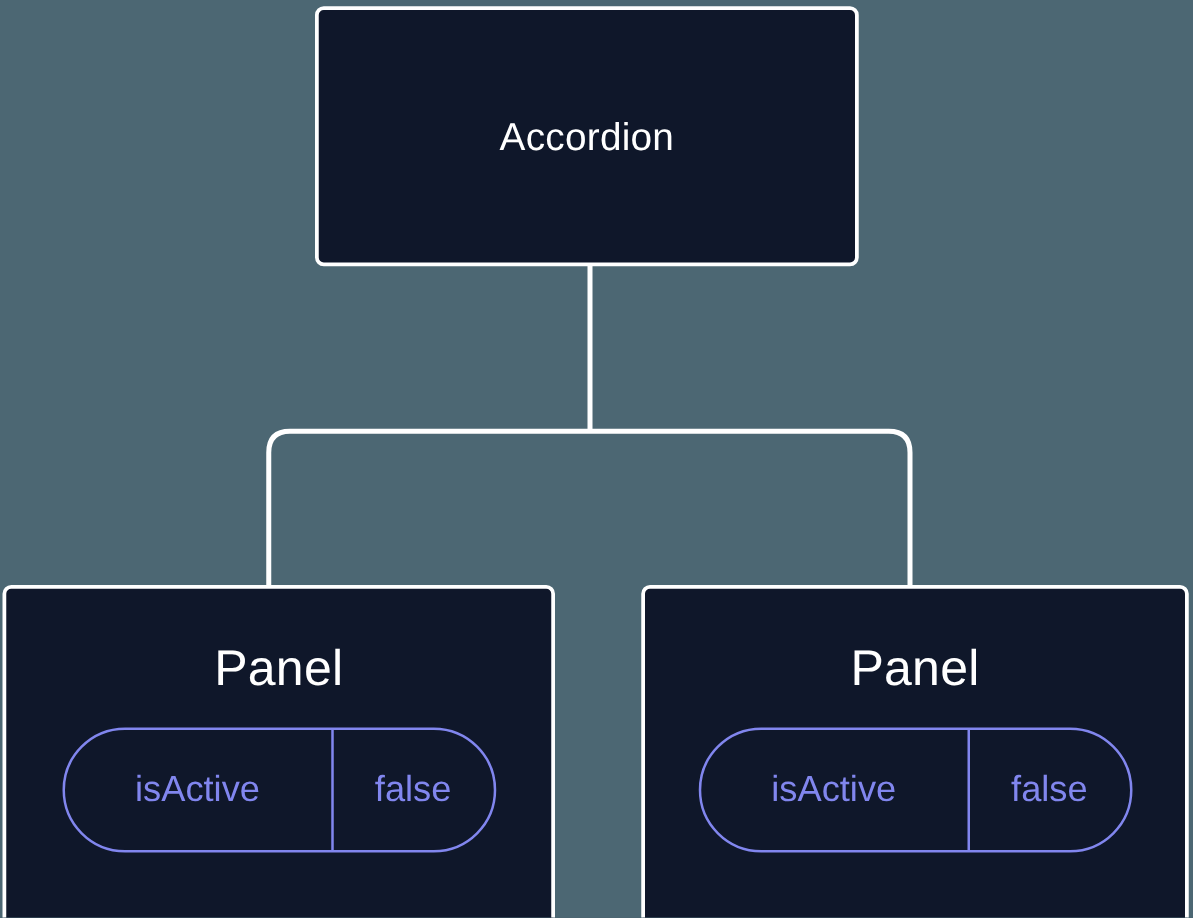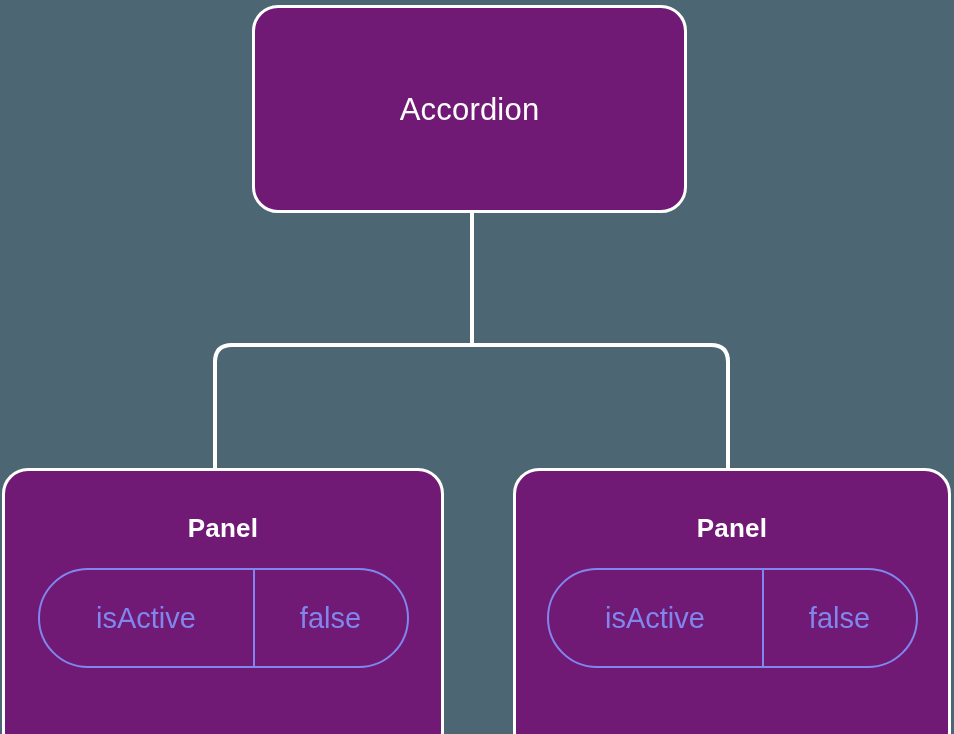--- a/index.html
+++ b/index.html
@@ -29,23 +29,23 @@
     top: 0;
     width: 954px;
     height: 734px;
     pointer-events: none;
   }
 
   
   .node {
     position: absolute;
     box-sizing: border-box;
-    background: #701a75;
+    background: #0f172a;
     border: 3px solid #ffffff;
-    border-radius: 26px;
+    border-radius: 7px;
     display: flex;
     flex-direction: column;
     align-items: center;
   }
 
   .node-root {
     left: 252px;
     top: 5px;
     width: 435px;
     height: 208px;
@@ -61,22 +61,21 @@
     white-space: nowrap;
   }
 
   .node-child {
     top: 468px;
     height: 290px; 
     padding-top: 44px;
   }
 
   .node-child .node-title {
-    font-size: 26px;
-    font-weight: bold;
+    font-size: 40px;
   }
 
   #panel-left  { left: 2px;   width: 442px; }
   #panel-right { left: 513px; width: 438px; }
 
   
   .props {
     margin-top: 27px;
     display: flex;
     align-items: stretch;
@@ -102,21 +101,21 @@
     white-space: nowrap;
   }
 
   .prop-key {
     width: 213px;
     border-right: 2px solid #8186ee;
     text-align: right;
   }
 
   .prop-value {
-    width: 152px;
+    width: 128px;
   }
 </style>
 </head>
 <body>
 
 <div id="canvas">
 
   <svg class="edges" viewBox="0 0 954 734" width="954" height="734" xmlns="http://www.w3.org/2000/svg">
 
     <path d="M 472 212 L 472 345" fill="none" stroke="#ffffff" stroke-width="4" stroke-linecap="butt"></path>

